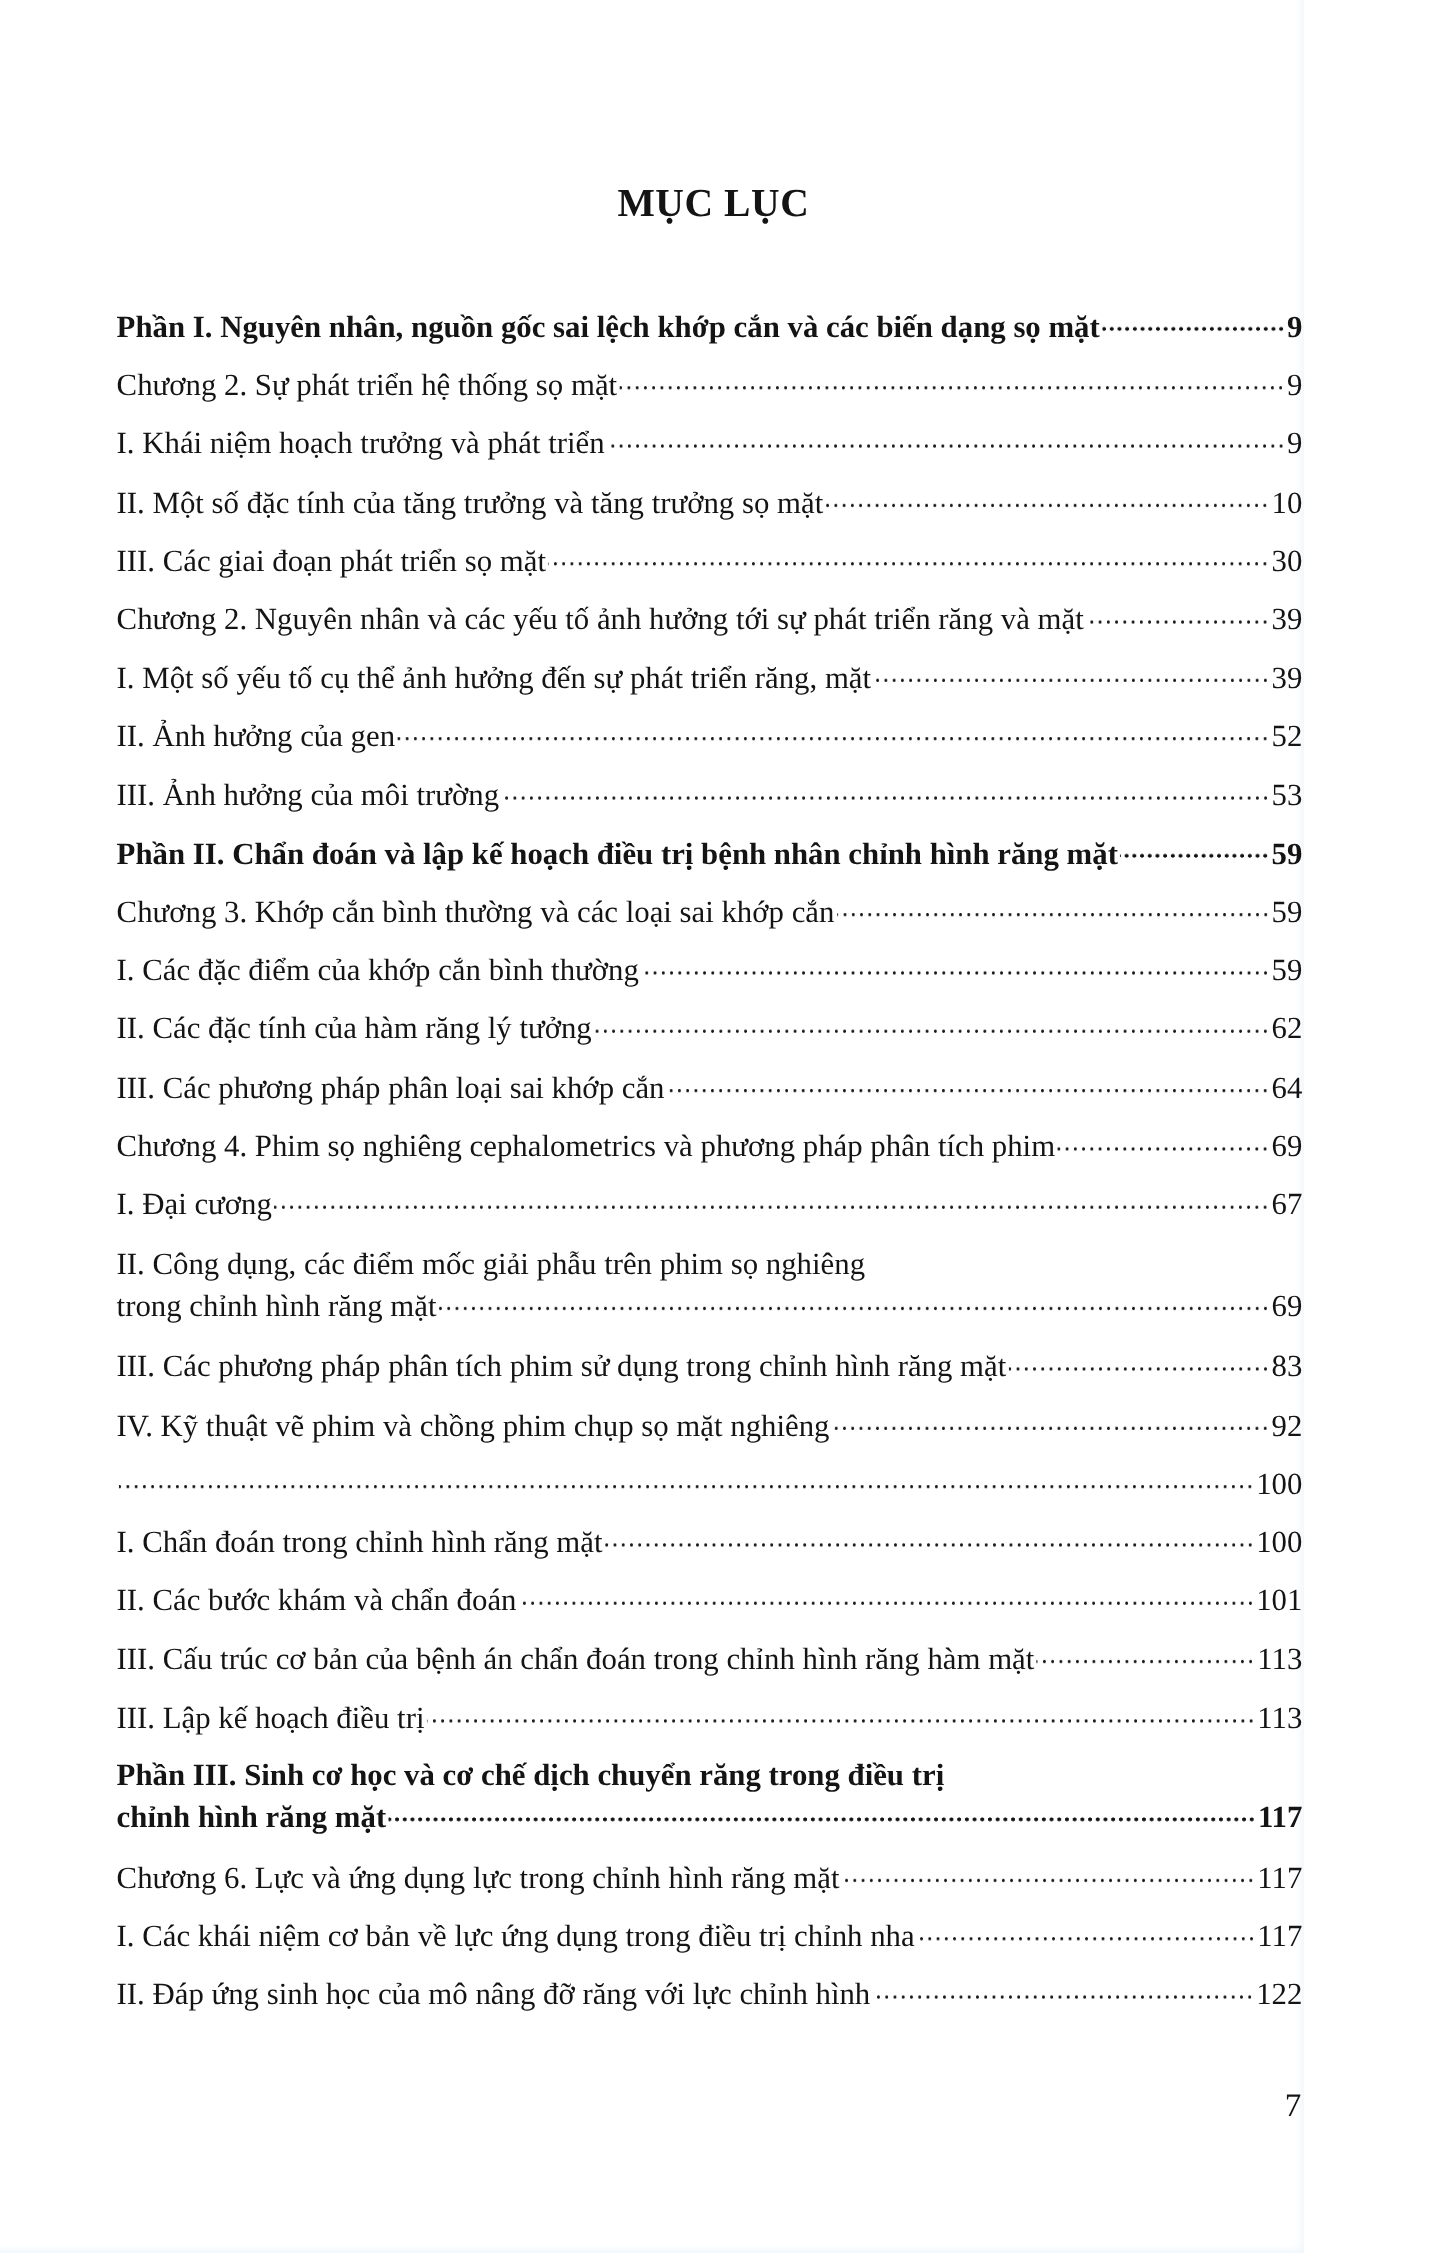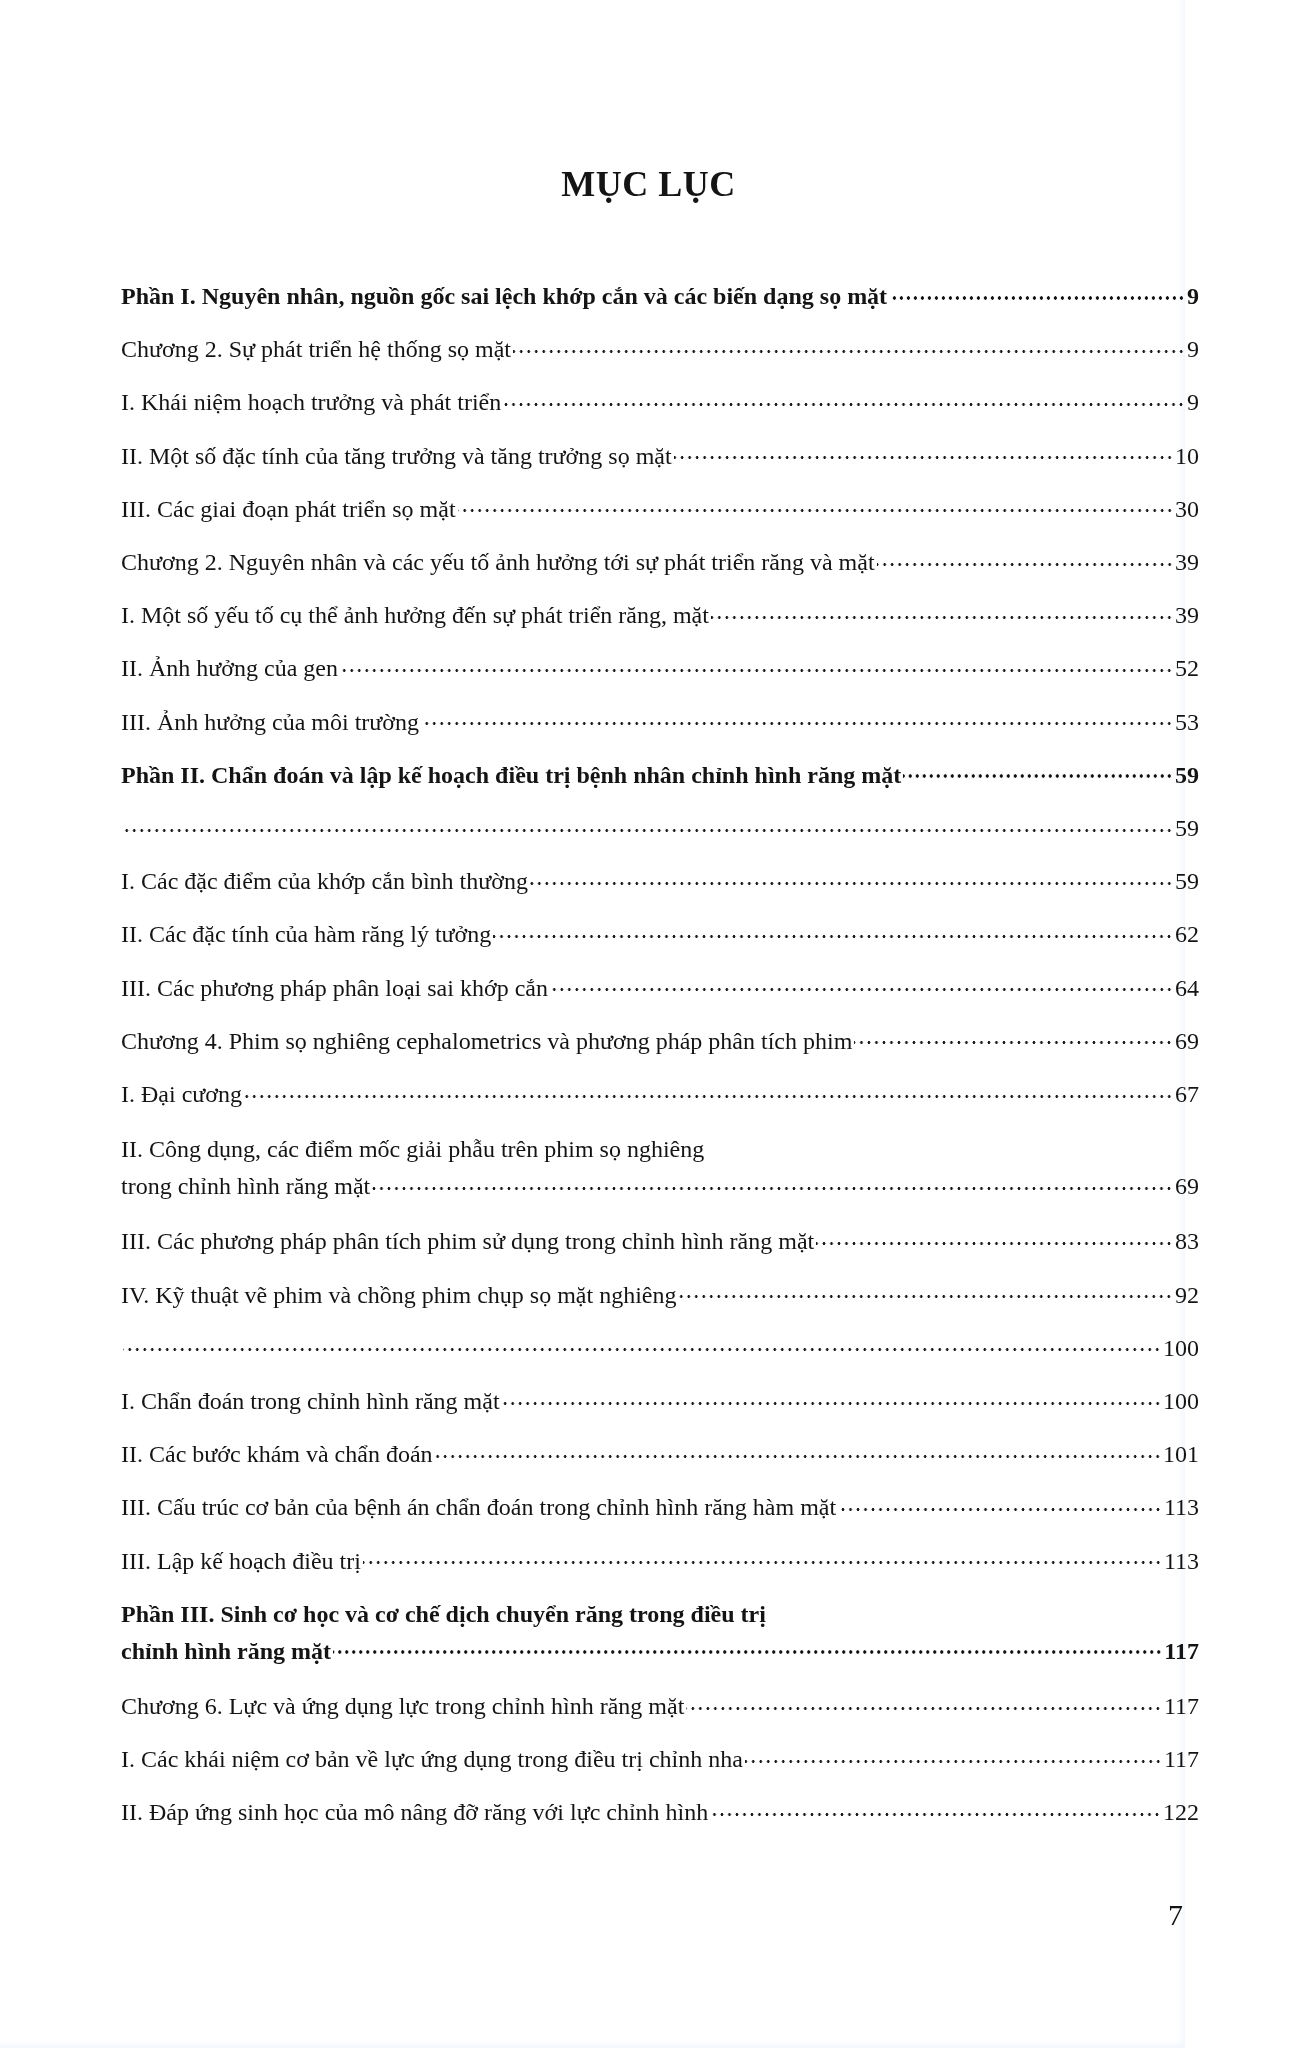--- a/index.html
+++ b/index.html
@@ -35,23 +35,23 @@
       transform: translateX(-2px);
     }
     .toc {
       position: absolute;
       left: 105px;
       width: 1078px;
       top: 0;
     }
     .entry {
       position: absolute;
-      left: 16px;
+      left: 1px;
       width: 1078px;
-      font-size: 24px;
+      font-size: 28px;
       line-height: 37px;
     }
     .entry.bold {
       font-weight: bold;
     }
     .row {
       display: flex;
       align-items: baseline;
       width: 100%;
       height: 37px;
@@ -168,20 +168,21 @@
       </div>
       <div class="entry bold" style="top: 756.8px;">
         <div class="row">
           <span class="label">Phần II. Chẩn đoán và lập kế hoạch điều trị bệnh nhân chỉnh hình răng mặt</span>
           <span class="leader"></span>
           <span class="page-num">59</span>
         </div>
       </div>
       <div class="entry" style="top: 810px;">
         <div class="row">
+          <span class="label">Chương 3. Khớp cắn bình thường và các loại sai khớp cắn</span>
           <span class="leader"></span>
           <span class="page-num">59</span>
         </div>
       </div>
       <div class="entry" style="top: 863.2px;">
         <div class="row">
           <span class="label">I. Các đặc điểm của khớp cắn bình thường</span>
           <span class="leader"></span>
           <span class="page-num">59</span>
         </div>

